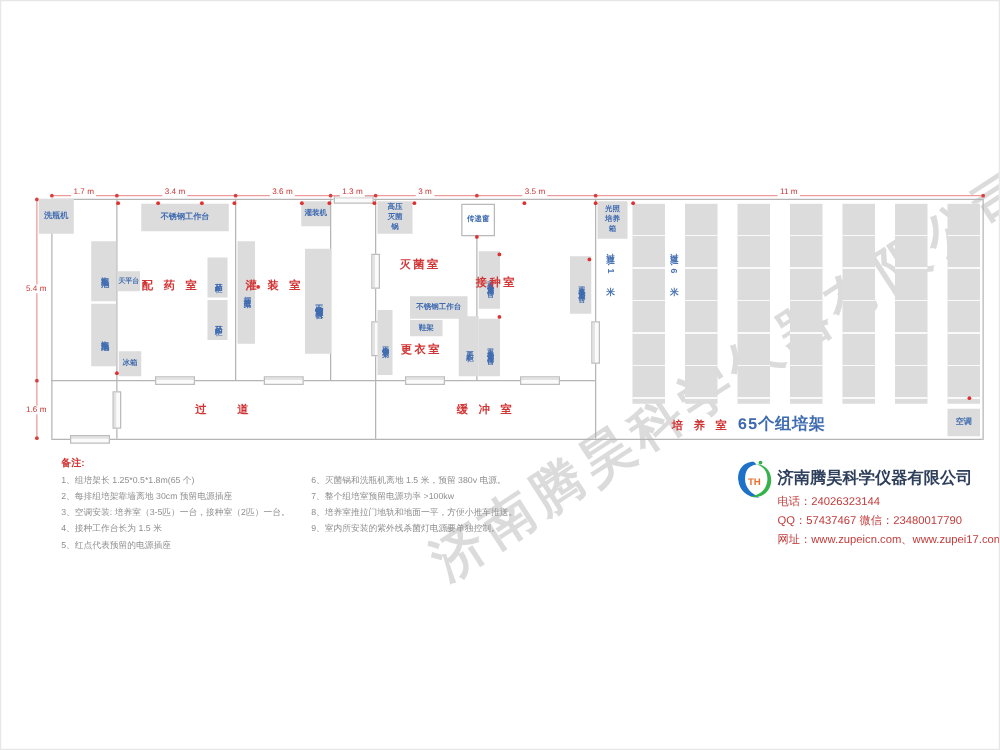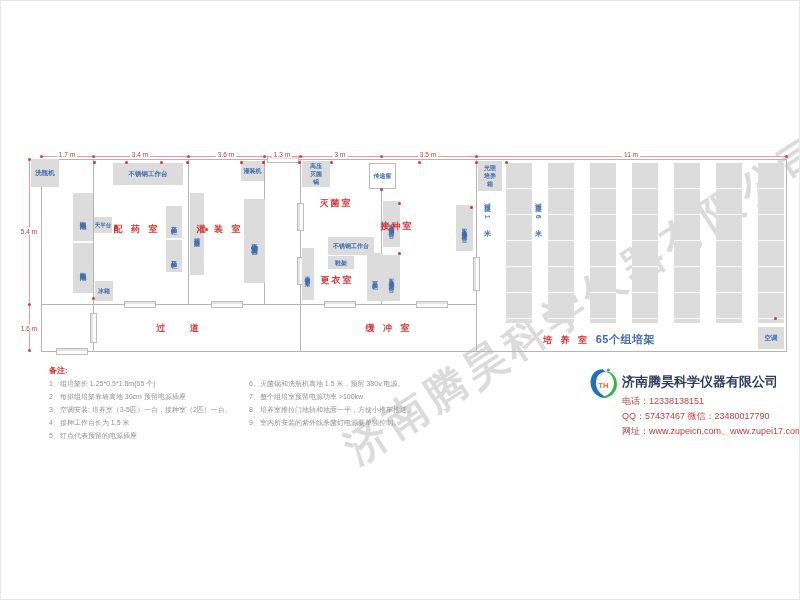--- a/index.html
+++ b/index.html
@@ -10,21 +10,21 @@
   .door-h{position:absolute;height:5px;background:#fbfbfb;border:1px solid #bdbdbd;box-shadow:inset 0 2px 0 #e3e3e3;}
   .door-v{position:absolute;width:5px;background:#fbfbfb;border:1px solid #bdbdbd;box-shadow:inset 2px 0 0 #e3e3e3;}
   
   .furn{position:absolute;background:#dcdcdc;color:#3f6bb0;display:flex;align-items:center;justify-content:center;
     text-align:center;font-size:6.5px;line-height:8px;font-weight:bold;overflow:hidden;}
   .furn.v span{writing-mode:vertical-rl;letter-spacing:1px;}
   .furn.outline{background:#fff;border:1px solid #b9b9b9;}
   
   .room-label{position:absolute;transform:translate(-50%,-50%);color:#d23434;font-weight:bold;
     font-size:9px;white-space:nowrap;letter-spacing:3px;}
-  .room-label .sub{color:#3f6bb0;letter-spacing:0.5px;font-size:11px;}
+  .room-label .sub{color:#3f6bb0;letter-spacing:0.5px;font-size:13px;font-family:Liberation Mono, monospace;}
   .wide{word-spacing:16px;}
   .aisle-label{position:absolute;writing-mode:vertical-rl;color:#4a74b4;font-size:7px;letter-spacing:2px;font-weight:bold;}
   .dim-line-top{position:absolute;border-top:1px solid #ec9a9a;}
   .dim-line-left{position:absolute;border-left:1px solid #ec9a9a;}
   .dim-label{position:absolute;transform:translate(-50%,-50%);color:#cc3333;font-size:6.5px;background:#fff;padding:0 2px;white-space:nowrap;}
   .tick{position:absolute;width:3px;height:3px;background:#d64040;border-radius:50%;}
   .dot{position:absolute;width:3px;height:3px;background:#e02f2f;border-radius:50%;}
   .rack{position:absolute;top:4px;width:26px;height:160px;background:#dcdcdc;
     background-image:repeating-linear-gradient(180deg,transparent 0 25px,rgba(255,255,255,.85) 25px 26px);}
   #watermark{position:absolute;left:585px;top:298px;transform:translate(-50%,-50%) rotate(-33deg);
@@ -167,21 +167,21 @@
         <div class="rack" style="left: 282px;"></div>
       </div>
     <span class="aisle-label" style="left:481px;top:196px;height:72px">过道 1.1 米</span>
     <span class="aisle-label" style="left:532px;top:196px;height:72px">过道 0.6 米</span>
     <div class="furn" style="left:757px;top:326px;width:26px;height:22px;font-size:6.5px">
         <span>空调</span>
       </div>
 
     <div class="room-label" style="left:136px;top:228px">配 药 室</div>
     <div class="room-label" style="left:219px;top:228px">灌 装 室</div>
-    <div class="room-label" style="left:335px;top:202px;letter-spacing:2px">灭菌室</div>
+    <div class="room-label" style="left:335px;top:211px;letter-spacing:2px">灭菌室</div>
     <div class="room-label" style="left:336px;top:279px;letter-spacing:2px">更衣室</div>
     <div class="room-label" style="left:396px;top:225px;letter-spacing:2px">接种室</div>
     <div class="room-label wide" style="left:178px;top:327px">过 道</div>
     <div class="room-label" style="left:388px;top:327px">缓 冲 室</div>
     <div class="room-label" style="left:598px;top:338px"><span>培 养 室</span> <span class="sub">65个组培架</span></div>
   <div class="dot" style="left: 92px; top: 160px;"></div>
       <div class="dot" style="left: 124px; top: 160px;"></div>
       <div class="dot" style="left: 159px; top: 160px;"></div>
       <div class="dot" style="left: 185px; top: 160px;"></div>
       <div class="dot" style="left: 239px; top: 160px;"></div>
@@ -211,16 +211,16 @@
   <div class="note" style="left:248px;top:404px">8、培养室推拉门地轨和地面一平，方便小推车推送。</div>
   <div class="note" style="left:248px;top:417px">9、室内所安装的紫外线杀菌灯电源要单独控制。</div>
 
   <svg id="logo" viewBox="0 0 40 44">
     <path d="M20 3 C8 3 3 13 4 22 C5 33 14 41 26 40 C17 36 11 30 11 21 C11 12 15 7 23 6 Z" fill="#1d71c8"></path>
     <path d="M23 6 C31 8 35 15 34 23 C33 32 26 38 17 39 C28 42 37 34 38 24 C39 13 31 5 23 6 Z" fill="#35b34a"></path>
     <circle cx="27" cy="4" r="2" fill="#35b34a"></circle>
     <text x="14" y="27" font-size="10" font-weight="bold" fill="#e8702a" font-family="Liberation Sans, sans-serif">TH</text>
   </svg>
   <div id="company-name">济南腾昊科学仪器有限公司</div>
-  <div class="contact" style="left:621px;top:394px">电话：12338138151</div>
+  <div class="contact" style="left:621px;top:394px">电话：24026323144</div>
   <div class="contact" style="left:621px;top:409px">QQ：57437467  微信：23480017790</div>
   <div class="contact" style="left:621px;top:424px">网址：www.zupeicn.com、www.zupei17.com</div>
 </div>
 
 </body></html>

